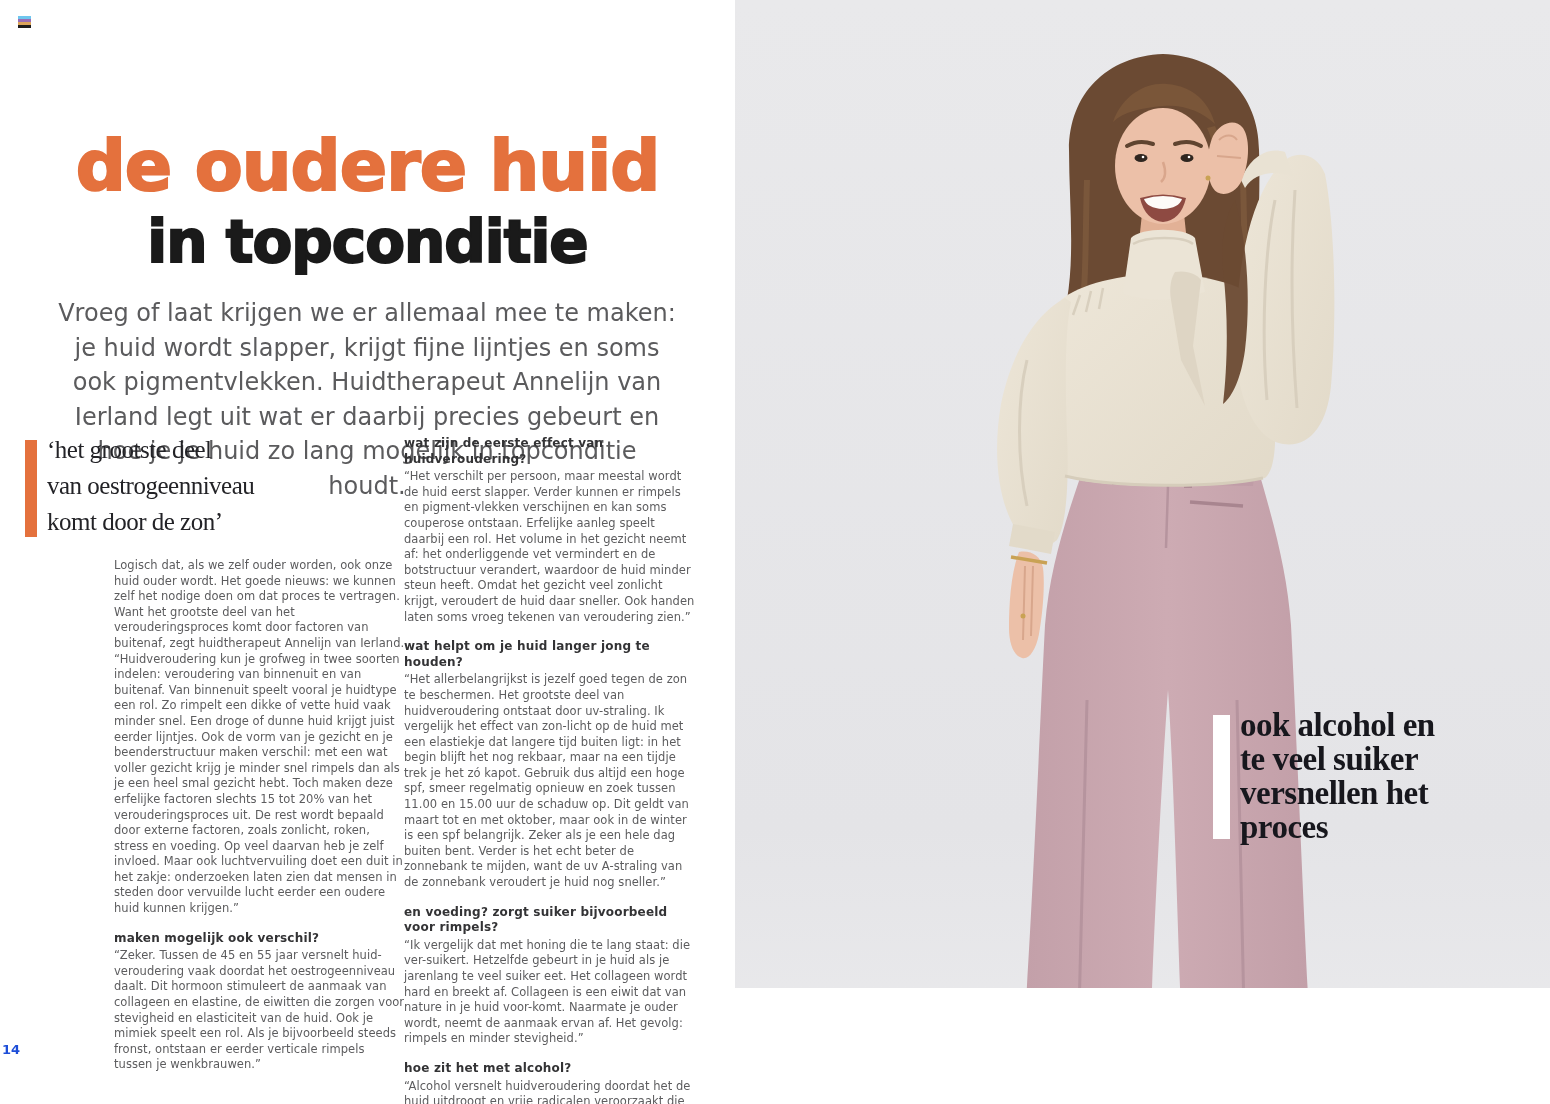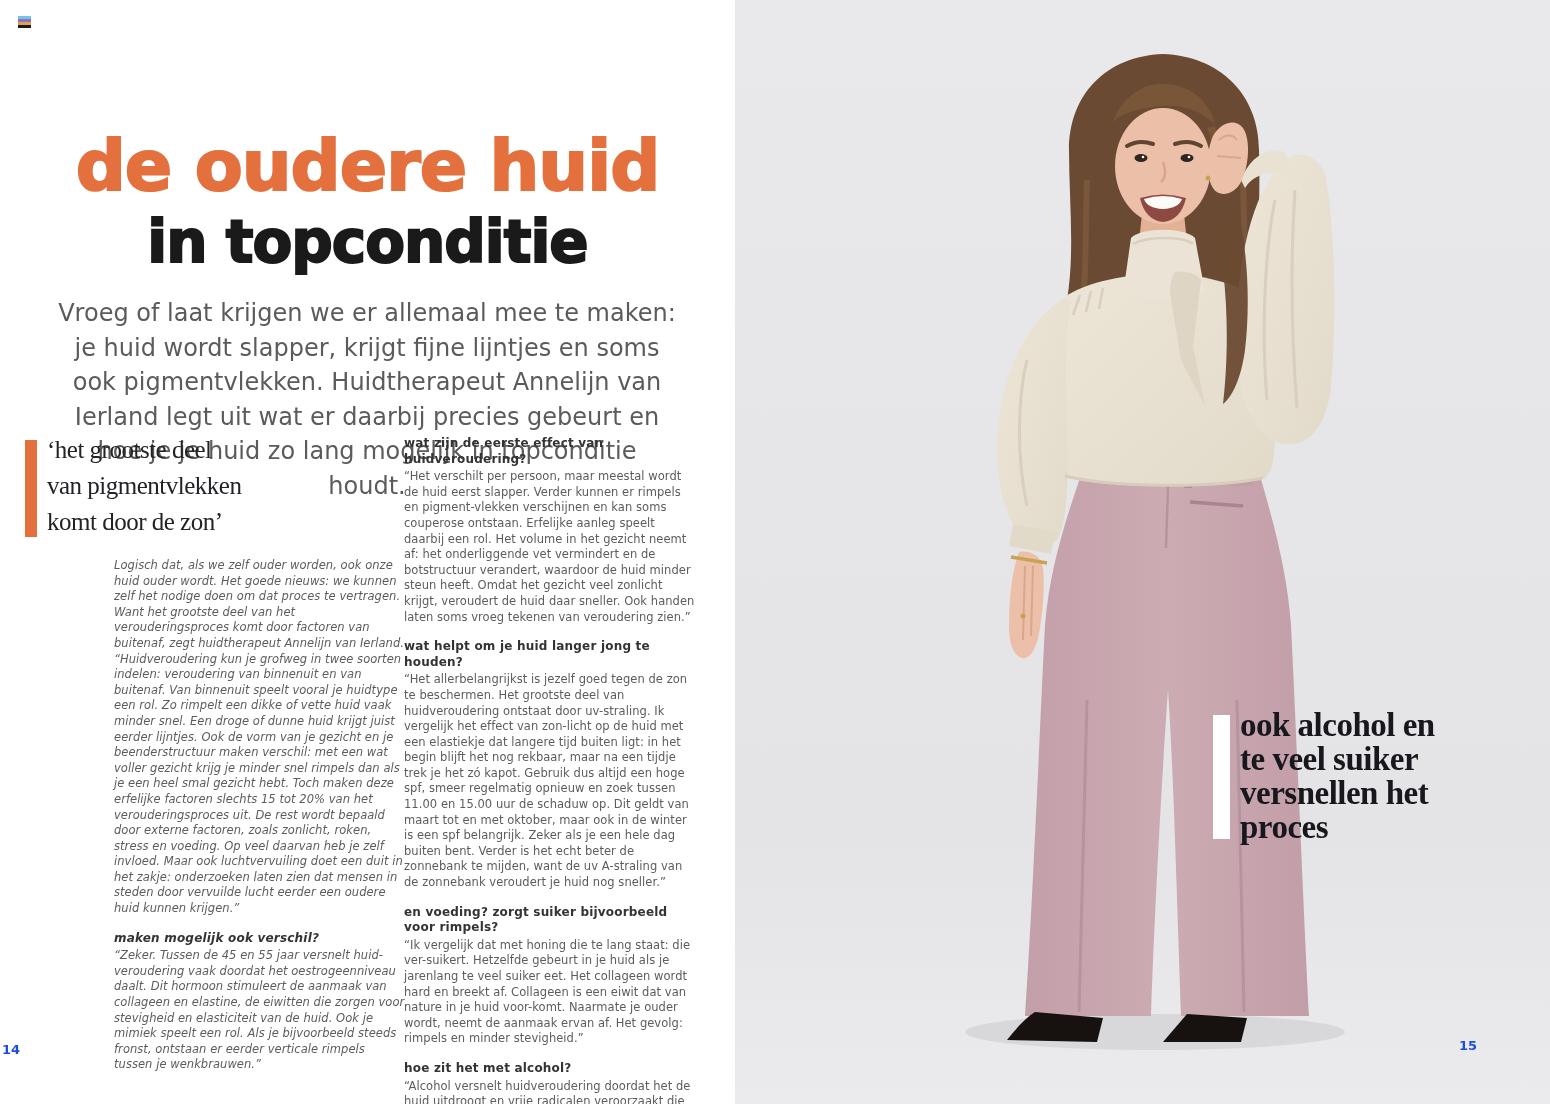--- a/index.html
+++ b/index.html
@@ -14,29 +14,29 @@
                 -webkit-text-stroke:2px #e4713d;}
   .title-main{display:block;font-size:58px;font-weight:bold;letter-spacing:-1px;color:#1a1a1a;
               -webkit-text-stroke:2px #1a1a1a;}
   .intro{position:absolute;left:57px;top:296px;width:620px;text-align:center;
          font-size:24px;line-height:1.44;color:#5b5b5d;}
   .pullquote-left{position:absolute;left:25px;top:432px;display:flex;}
   .pq-bar{width:12px;height:97px;background:#e4713d;margin-top:8px;flex:none;}
   .pq-text{margin-left:10px;font-family:"Liberation Serif","DejaVu Serif",serif;font-weight:normal;
            font-size:25px;line-height:36px;letter-spacing:-0.5px;color:#232327;}
   .col{position:absolute;width:292px;font-size:11.5px;line-height:15.6px;color:#5c5c5e;letter-spacing:.05px;}
-  .col-1{left:114px;top:558px;font-style:italic;}
+  .col-1{left:114px;top:558px;}
   .col-2{left:404px;top:436px;}
   .col p{margin:0 0 0 0;}
   .q-head{margin:14px 0 2px 0;font-size:12px;font-weight:bold;color:#333335;letter-spacing:.2px;}
   .q-head.first{margin-top:0;}
   .pagenum{position:absolute;font-size:13px;font-weight:bold;color:#1d4ed8;}
   .pagenum-left{left:2px;top:1042px;}
   
-  .page-right{position:absolute;left:735px;top:0;width:815px;height:1104px;overflow:hidden;background:#e8e8ea;}
+  .page-right{position:absolute;left:735px;top:0;width:815px;height:988px;overflow:hidden;background:#e8e8ea;}
   .photo-svg{position:absolute;left:0;top:0;}
   .pullquote-right{position:absolute;left:478px;top:708px;display:flex;}
   .pq-bar-white{width:17px;height:124px;background:#ffffff;margin-top:7px;flex:none;}
   .pq-text-right{margin-left:10px;font-family:"Liberation Serif","DejaVu Serif",serif;font-weight:bold;
                  font-size:33px;line-height:34px;letter-spacing:-0.5px;color:#17171d;}
   .pagenum-right{left:724px;top:1038px;}
 </style>
 </head>
 <body>
 
@@ -55,21 +55,21 @@
       <span class="title-accent">de oudere huid</span>
       <span class="title-main">in topconditie</span>
     </div>
 
     <div class="intro">Vroeg of laat krijgen we er allemaal mee te maken: je huid wordt slapper, krijgt fijne lijntjes en soms ook pigmentvlekken. Huidtherapeut Annelijn van Ierland legt uit wat er daarbij precies gebeurt en hoe je je huid zo lang mogelijk in topconditie houdt.</div>
 
     <div class="pullquote-left">
       <div class="pq-bar"></div>
       <div class="pq-text">
         <div>‘het grootste deel</div>
-        <div>van pigmentvlekken</div>
+        <div>van oestrogeenniveau</div>
         <div>komt door de zon’</div>
       </div>
     </div>
 
     <div class="col col-1">
       <p>Logisch dat, als we zelf ouder worden, ook onze huid ouder wordt. Het goede nieuws: we kunnen zelf het nodige doen om dat proces te vertragen. Want het grootste deel van het verouderingsproces komt door factoren van buitenaf, zegt huidtherapeut Annelijn van Ierland. “Huidveroudering kun je grofweg in twee soorten indelen: veroudering van binnenuit en van buitenaf. Van binnenuit speelt vooral je huidtype een rol. Zo rimpelt een dikke of vette huid vaak minder snel. Een droge of dunne huid krijgt juist eerder lijntjes. Ook de vorm van je gezicht en je beenderstructuur maken verschil: met een wat voller gezicht krijg je minder snel rimpels dan als je een heel smal gezicht hebt. Toch maken deze erfelijke factoren slechts 15 tot 20% van het verouderingsproces uit. De rest wordt bepaald door externe factoren, zoals zonlicht, roken, stress en voeding. Op veel daarvan heb je zelf invloed. Maar ook luchtvervuiling doet een duit in het zakje: onderzoeken laten zien dat mensen in steden door vervuilde lucht eerder een oudere huid kunnen krijgen.”</p>
       <div class="q-head">maken mogelijk ook verschil?</div>
       <p>“Zeker. Tussen de 45 en 55 jaar versnelt huid-veroudering vaak doordat het oestrogeenniveau daalt. Dit hormoon stimuleert de aanmaak van collageen en elastine, de eiwitten die zorgen voor stevigheid en elasticiteit van de huid. Ook je mimiek speelt een rol. Als je bijvoorbeeld steeds fronst, ontstaan er eerder verticale rimpels tussen je wenkbrauwen.”</p>
     </div>
 

